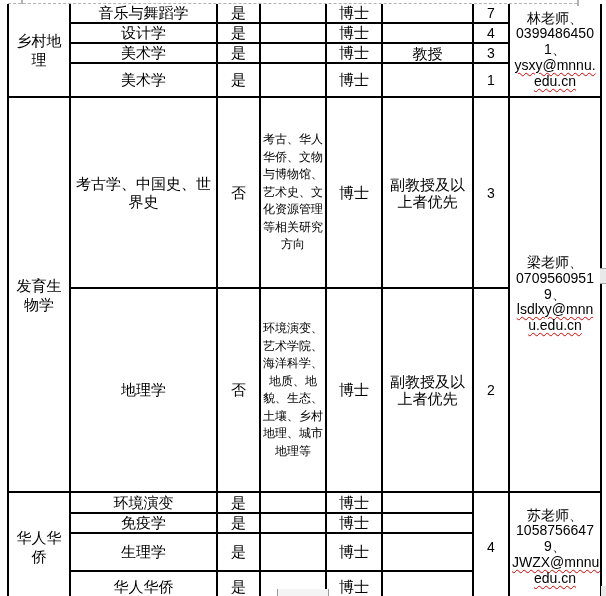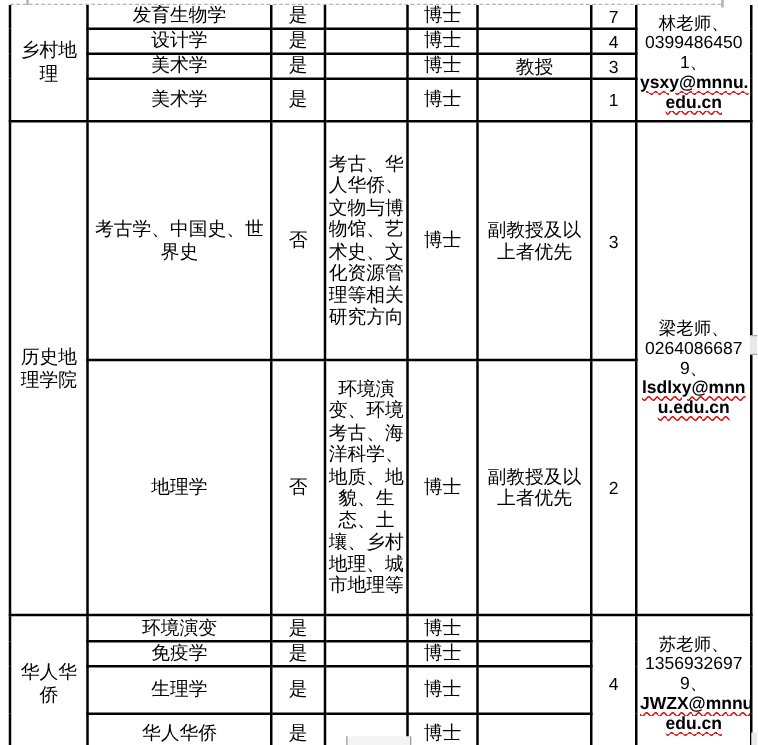--- a/index.html
+++ b/index.html
@@ -25,35 +25,34 @@
     font-size:15px;line-height:18px;
   }
   table.recruit td{
     border:2px solid #000;
     text-align:center;vertical-align:middle;
     padding:0 2px;overflow:hidden;
     word-break:normal;
   }
   tr.r-first td{border-top:0;}
   td.college{line-height:19px;}
-  td.direction{font-size:15px;line-height:17.5px;padding:0 1px;}
+  td.direction{font-size:12px;line-height:17.5px;padding:0 1px;}
   td.titlereq{line-height:17px;margin-left:24px;}
   td.count{font-size:14px;}
   td.contact{
     text-align:left;vertical-align:top;
     font-size:14px;line-height:15.8px;padding:2px 1px 0 3px;
   }
   td.contact.vmid{vertical-align:middle;}
   td.contact .email{
     text-decoration:underline;
     text-decoration-style:wavy;
     text-decoration-color:#dd0000;
     text-decoration-thickness:1px;
     text-underline-offset:2px;
-    font-weight:bold;
   }
 
   
   .frag-bottom{position:absolute;left:277px;top:589px;width:50px;height:7px;
     background:#f4f4f4;border-left:1px solid #9a9a9a;border-right:1px solid #9a9a9a;}
   .frag-right{position:absolute;left:600px;top:268px;width:6px;height:14px;
     background:#e9e9e9;border-top:1px solid #aaa;border-bottom:1px solid #aaa;}
   .frag-corner{position:absolute;left:601px;top:586px;width:5px;height:10px;
     background:#e9e9e9;}
 </style>
@@ -74,21 +73,21 @@
         <col style="width:66px">
       <col style="width:56px">
         <col style="width:91px">
         <col style="width:36px">
         <col style="width:92px">
     </colgroup>
 
     <tbody>
         <tr class="r-first" style="height:19px">
       <td class="college" rowspan="4">乡村地理</td>
-      <td>发育生物学</td>
+      <td>音乐与舞蹈学</td>
       <td>是</td>
       <td class="direction"></td>
       <td>博士</td>
       <td class="titlereq"></td>
       <td class="count">7</td>
       <td class="contact" rowspan="4">
         <div>林老师、</div>
         <div>0399486450</div>
         <div>1、</div>
         <div class="email">ysxy@mnnu.</div>
@@ -114,55 +113,55 @@
     <tr style="height:34px">
       <td>美术学</td>
       <td>是</td>
       <td class="direction"></td>
       <td>博士</td>
       <td class="titlereq"></td>
       <td class="count">1</td>
     </tr>
 
     <tr style="height:191px">
-      <td class="college" rowspan="2">历史地理学院</td>
+      <td class="college" rowspan="2">发育生物学</td>
       <td>考古学、中国史、世界史</td>
       <td>否</td>
       <td class="direction">考古、华人华侨、文物与博物馆、艺术史、文化资源管理等相关研究方向</td>
       <td>博士</td>
       <td class="titlereq">副教授及以上者优先</td>
       <td class="count">3</td>
       <td class="contact vmid" rowspan="2">
         <div>梁老师、</div>
-        <div>0264086687</div>
+        <div>0709560951</div>
         <div>9、</div>
         <div class="email">lsdlxy@mnn</div>
         <div class="email">u.edu.cn</div>
       </td>
     </tr>
     <tr style="height:204px">
       <td>地理学</td>
       <td>否</td>
-      <td class="direction">环境演变、环境考古、海洋科学、地质、地貌、生态、土壤、乡村地理、城市地理等</td>
+      <td class="direction">环境演变、艺术学院、海洋科学、地质、地貌、生态、土壤、乡村地理、城市地理等</td>
       <td>博士</td>
       <td class="titlereq">副教授及以上者优先</td>
       <td class="count">2</td>
     </tr>
 
     <tr style="height:21px">
       <td class="college" rowspan="4">华人华侨</td>
       <td>环境演变</td>
       <td>是</td>
       <td class="direction"></td>
       <td>博士</td>
       <td class="titlereq"></td>
       <td class="count" rowspan="4">4</td>
       <td class="contact" rowspan="4">
         <div>苏老师、</div>
-        <div>1356932697</div>
+        <div>1058756647</div>
         <div>9、</div>
         <div class="email">JWZX@mnnu.</div>
         <div class="email">edu.cn</div>
       </td>
     </tr>
     <tr style="height:20px">
       <td>免疫学</td>
       <td>是</td>
       <td class="direction"></td>
       <td>博士</td>

